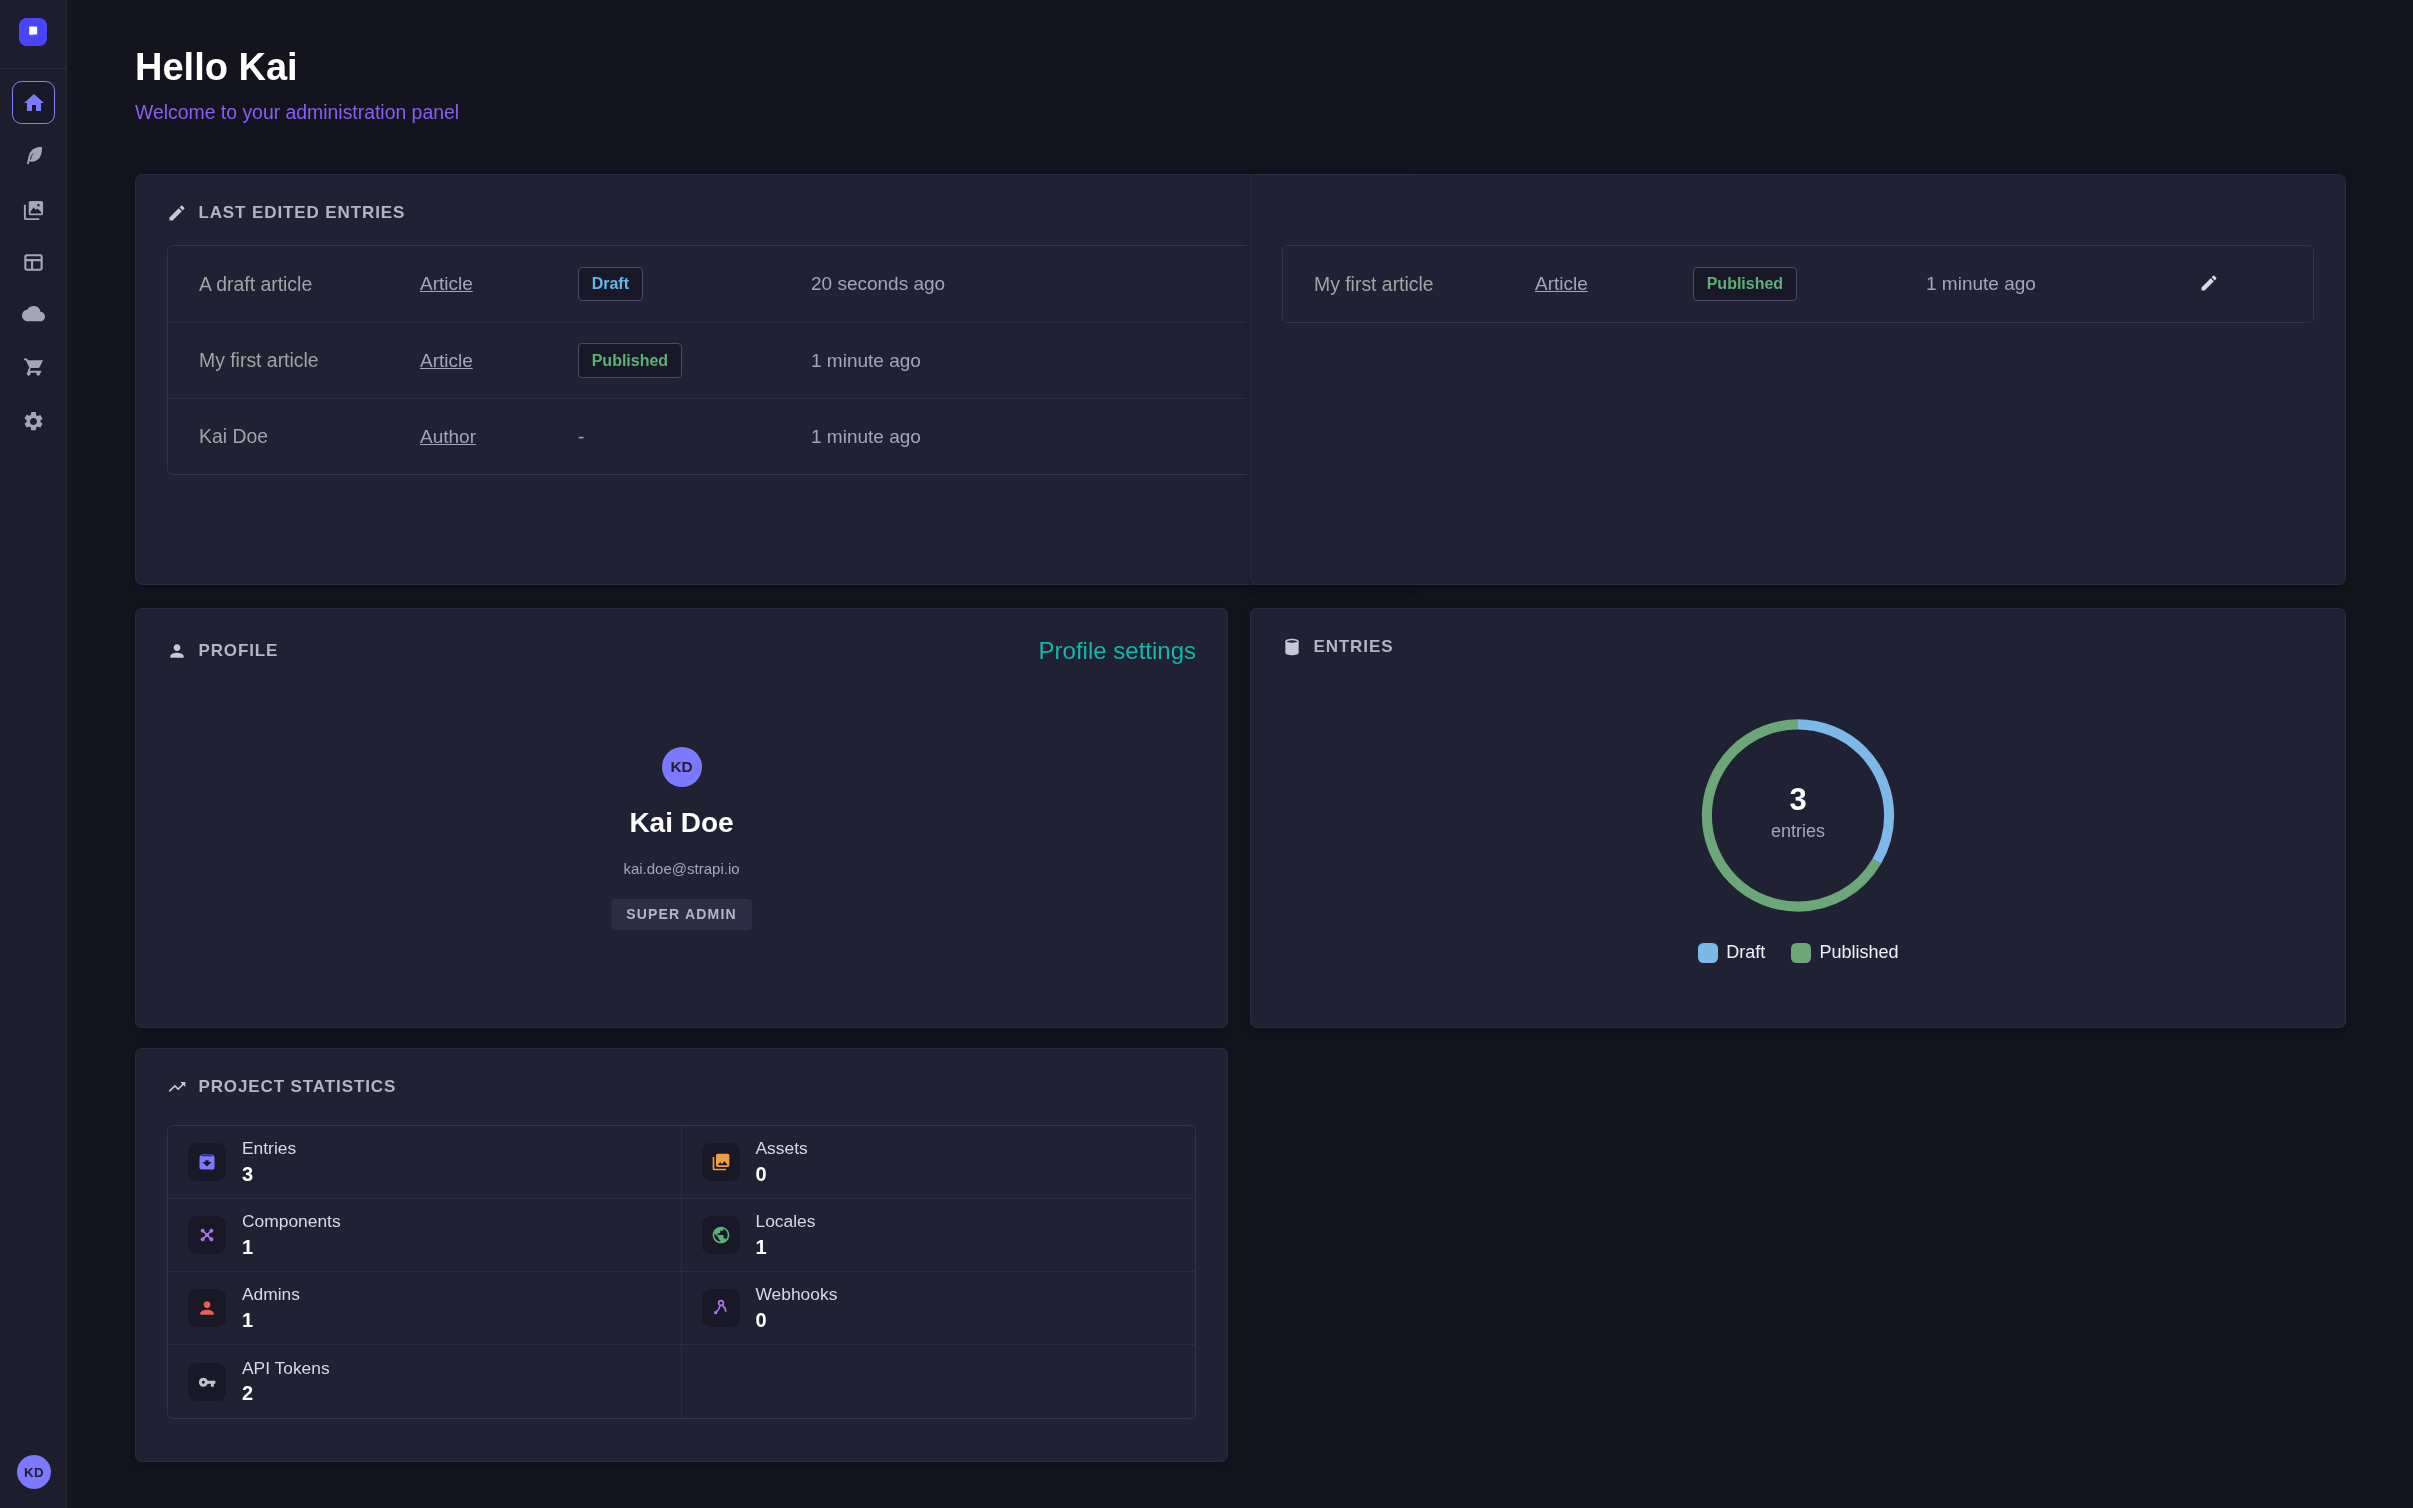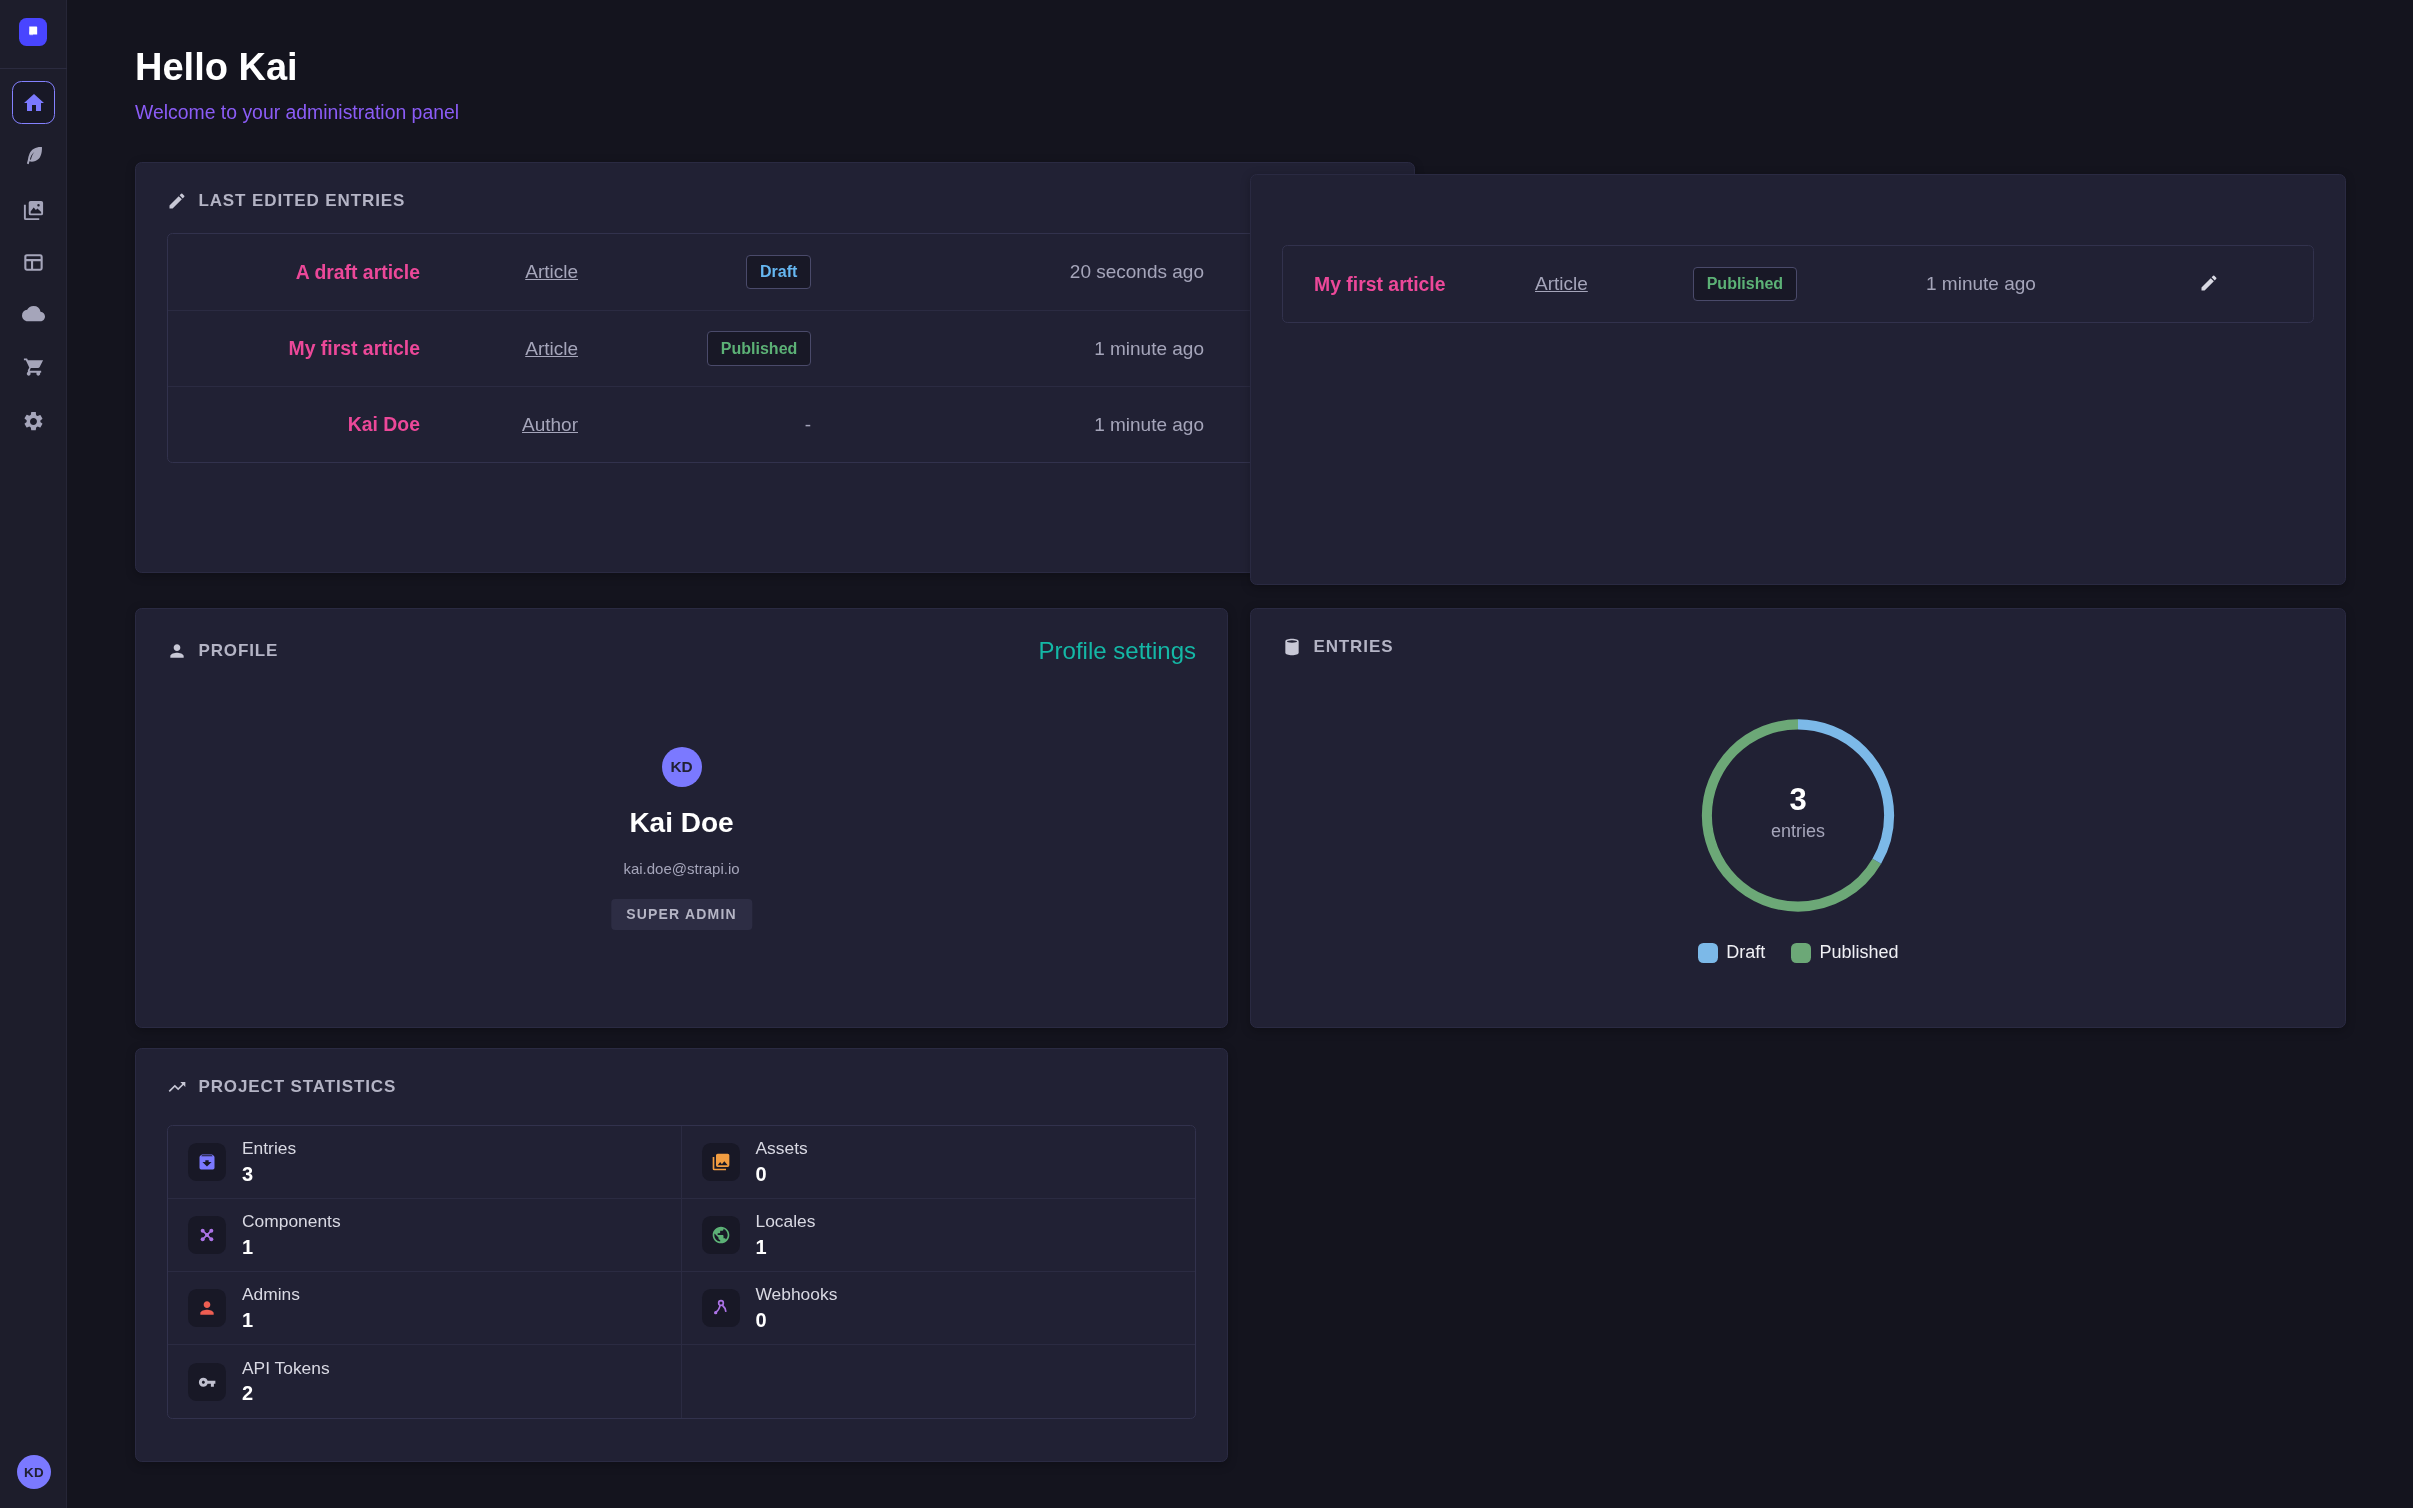--- a/index.html
+++ b/index.html
@@ -38,21 +38,21 @@
     display:flex; align-items:center; justify-content:center; cursor:pointer; letter-spacing:0.3px;
   }
   
   .page-title { position:absolute; left:135px; top:46px; font-size:38px; font-weight:bold; color:#ffffff; }
   .page-subtitle { position:absolute; left:135px; top:101px; font-size:19.4px; color:#8b5cf6; }
   
   .card {
     position:absolute; background:#212134; border:0.7px solid #2a2a42; border-radius:6.7px;
     box-shadow:0 2.7px 9.4px rgba(0,0,0,.25);
   }
-  #card-last-edited   { left:135px;  top:162px;  width:1280px; height:411px;text-align:right; }
+  #card-last-edited   { left:135px;  top:174px;  width:1280px; height:411px; }
   #card-last-published{ left:1250px; top:174px;  width:1096px; height:411px; }
   #card-profile       { left:135px;  top:608px;  width:1093px; height:420px; }
   #card-entries       { left:1250px; top:608px;  width:1096px; height:420px; }
   #card-stats         { left:135px;  top:1048px; width:1093px; height:414px; }
   .widget-header {
     position:absolute; top:28px; left:31px; right:31px;
     display:flex; align-items:center; gap:11.4px;
   }
   .widget-header .w-icon { width:20px; height:20px; color:#c8c8d6; flex:0 0 auto; }
   .widget-header .w-icon svg { width:20px; height:20px; }
@@ -61,21 +61,21 @@
   }
   .header-spacer { flex:1; }
   .profile-link { font-size:24px; color:#14b8a6; cursor:pointer; text-decoration:none; }
   
   .table-box {
     position:absolute; top:70px; left:31px; right:31px;
     border:0.7px solid #32324d; border-radius:5.4px; background:#212134;
   }
   .t-row { display:flex; align-items:center; height:76px; padding:0 31px; }
   .t-row + .t-row { border-top:0.7px solid #2b2b42; }
-  .c-name  { flex:0 0 221px; font-size:19.4px; font-weight:700; color:#ec4899; }
+  .c-name  { flex:0 0 221px; font-size:19.4px; font-weight:400; color:#a3a3a3; }
   .c-kind  { flex:0 0 158px; font-size:19px; color:#a5a5ba;text-decoration:underline; }
   .c-status{ flex:0 0 233px; }
   .c-time  { flex:1; font-size:19px; color:#a5a5ba; }
   .c-action{ flex:0 0 147px; display:flex; justify-content:center; }
   .badge {
     display:inline-block; padding:7.4px 12.7px; border-radius:4px;
     background:#181826; border:0.7px solid #4a4a6a; font-size:16px; font-weight:bold;
   }
   .badge-draft { color:#66b7f1; }
   .badge-published { color:#5cb176; }

